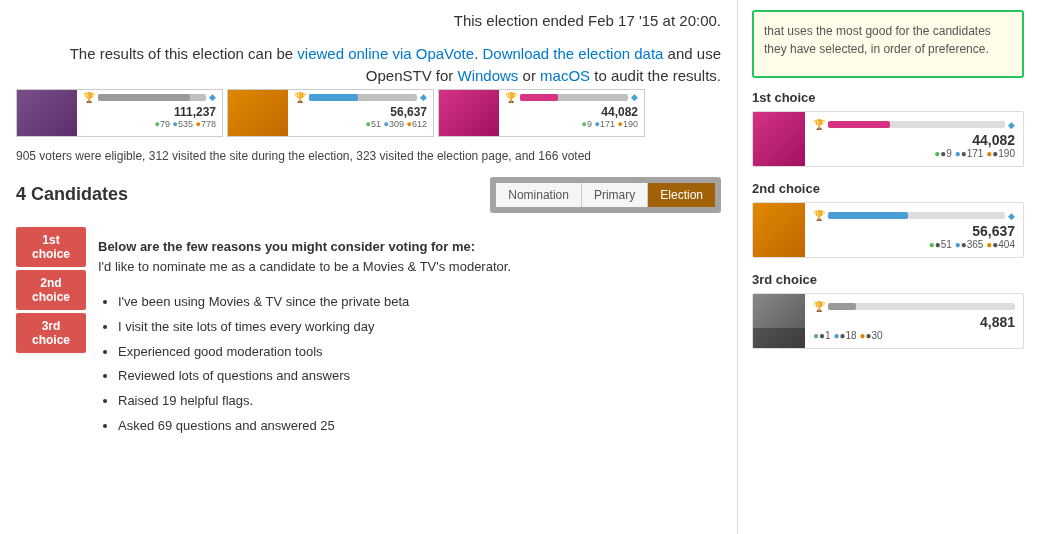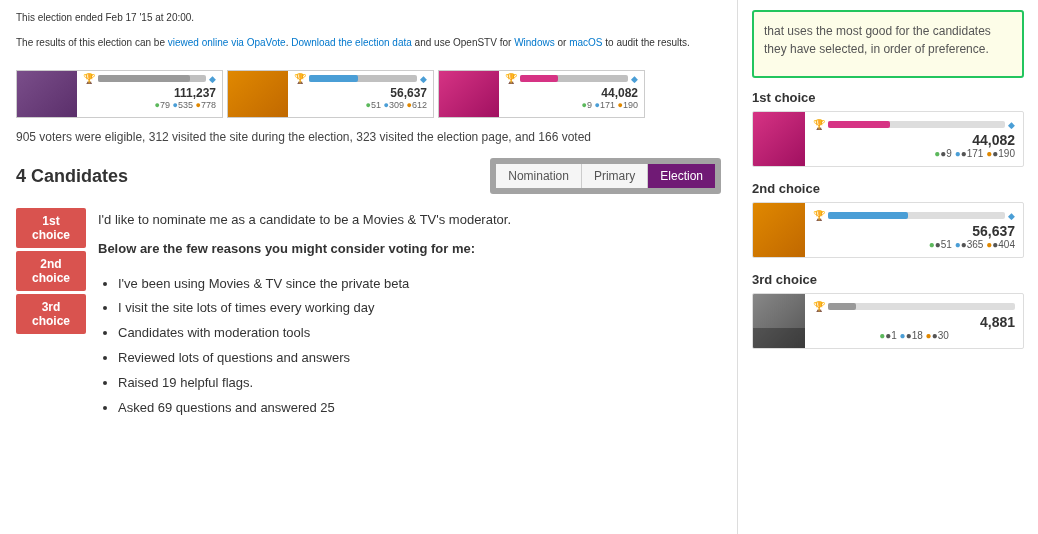--- a/index.html
+++ b/index.html
@@ -5,35 +5,35 @@
     * { box-sizing: border-box; margin: 0; padding: 0; }
     body { font-family: Arial, sans-serif; font-size: 13px; color: #333; background: #fff; }
     .page-wrapper { display: flex; width: 1038px; min-height: 534px; }
     
     
     .left-col { flex: 1; padding: 10px 16px; border-right: 1px solid #ddd; }
     
     
     .right-col { width: 300px; padding: 10px 14px; }
     
-    .intro-text { font-size: 10px; line-height: 1.5; margin-bottom: 10px; }
+    .intro-text { font-size: 15px; line-height: 1.5; margin-bottom: 10px; text-align: right; }
     .intro-text a { color: #0077cc; text-decoration: none; }
     
     
     .candidates-bar { display: flex; gap: 4px; margin-bottom: 10px; }
     
     .stats-text { font-size: 12px; margin-bottom: 12px; color: #444; line-height: 1.5; }
     
     
     .section-header { display: flex; align-items: center; justify-content: space-between; margin-bottom: 12px; }
     .section-title { font-size: 18px; font-weight: bold; }
     .tab-group { display: flex; border: 6px solid #a3a3a3; border-radius: 3px; overflow: hidden; }
     .tab { padding: 5px 12px; font-size: 12px; cursor: pointer; background: #f5f5f5; border-right: 1px solid #ccc; color: #555; }
     .tab:last-child { border-right: none; }
-    .tab.active { background: #701a75; color: #fff; }
+    .tab.active { background: #a16207; color: #fff; }
     .badge { padding: 6px 10px; font-size: 12px; font-weight: bold; color: #fff; border-radius: 2px; text-align: center; cursor: pointer; }
     .badge-red { background: #d9534f; }
     .badge-orange { background: #e67e22; }
     
     .candidate-text { flex: 1; padding: 4px 8px; font-size: 13px; line-height: 1.6; }
     .candidate-text strong { font-size: 13px; }
     .candidate-text ul { margin-left: 20px; margin-top: 6px; }
     .candidate-text ul li { margin-bottom: 4px; }
     
     
@@ -48,21 +48,21 @@
 </head>
 <body>
 
 <div class="page-wrapper">
 
   <div class="left-col">
     <p class="intro-text">
       <span>This election ended Feb 17 '15 at 20:00.</span>
     </p>
 
-    <p class="intro-text" style="margin-bottom:20px;">
+    <p class="intro-text" style="margin-bottom:1px;">
       <span>The results of this election can be</span>
       <a href="#">viewed online via OpaVote</a>.
       <a href="#">Download the election data</a>
       <span>and use OpenSTV for</span>
       <a href="#">Windows</a>
       <span>or</span>
       <a href="#">macOS</a>
       <span>to audit the results.</span>
     </p>
 
@@ -133,26 +133,26 @@
 
     <div style="display:flex; gap:0;">
 
       <div style="width:70px; display:flex; flex-direction:column; gap:3px; padding-top:2px; flex-shrink:0;">
         <div class="badge badge-red">1st choice</div>
         <div class="badge badge-orange" style="background:#d9534f;">2nd choice</div>
         <div class="badge badge-orange" style="background:#d9534f;">3rd choice</div>
       </div>
 
       <div class="candidate-text" style="padding-left:12px;">
+        <p style="margin-top:8px;"><strong>Below are the few reasons you might consider voting for me:</strong></p>
         <p>I'd like to nominate me as a candidate to be a Movies &amp; TV's moderator.</p>
-        <p style="margin-top:8px;"><strong>Below are the few reasons you might consider voting for me:</strong></p>
         <ul style="margin-top:14px;">
           <li>I've been using Movies &amp; TV since the private beta</li>
           <li>I visit the site lots of times every working day</li>
-          <li>Candidates with moderation tools</li>
+          <li>Experienced good moderation tools</li>
           <li>Reviewed lots of questions and answers</li>
           <li>Raised 19 helpful flags.</li>
           <li>Asked 69 questions and answered 25</li>
         </ul>
       </div>
     </div>
   </div>
 
   <div class="right-col">
 
@@ -211,21 +211,21 @@
           <div style="position:absolute; bottom:0; left:0; right:0; height:20px; background:rgba(0,0,0,0.3);"></div>
         </div>
         <div style="flex:1; padding:4px 8px;">
           <div style="display:flex; align-items:center; gap:3px; margin-bottom:2px;">
             <span style="font-size:10px; color:#8a6a00;">🏆</span>
             <div style="height:7px; flex:1; background:#ddd; border-radius:2px;">
               <div style="width:15%; height:100%; background:#999; border-radius:2px;"></div>
             </div>
           </div>
           <div style="font-size:14px; font-weight:bold; text-align:right;">4,881</div>
-          <div style="font-size:10px; color:#555; text-align:center;">
+          <div style="font-size:10px; color:#555; text-align:left;">
             <span style="color:#5cb85c;">●</span><span>●1</span>
             <span style="color:#4a9ed6;">●</span><span>●18</span>
             <span style="color:#e08800;">●</span><span>●30</span>
           </div>
         </div>
       </div>
     </div>
 
   </div>
 </div>

